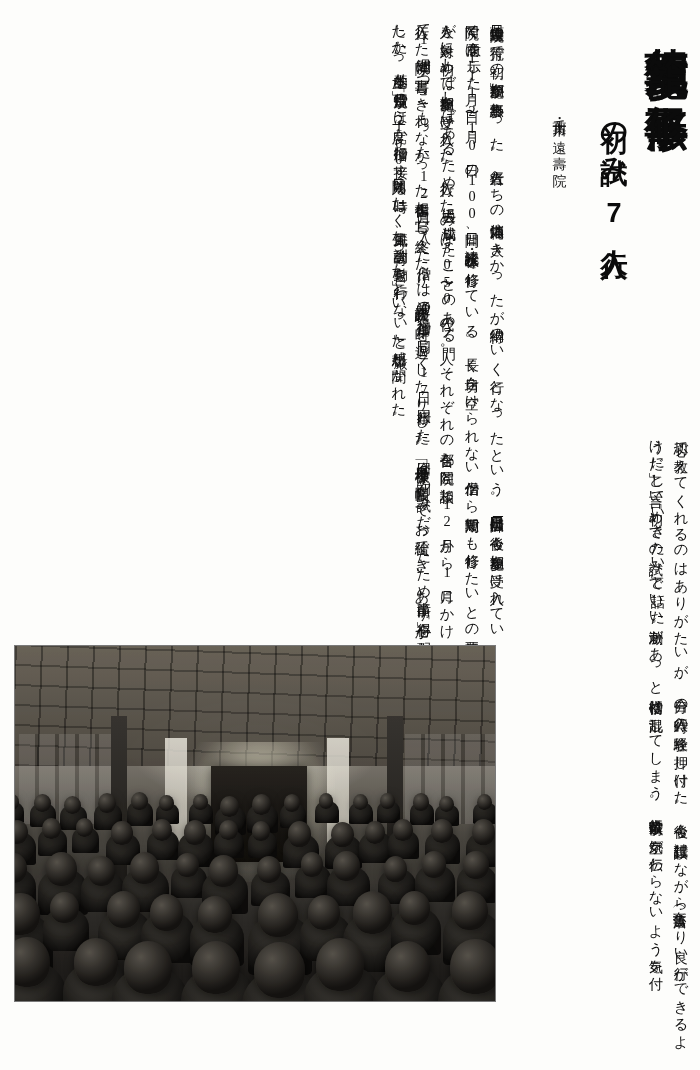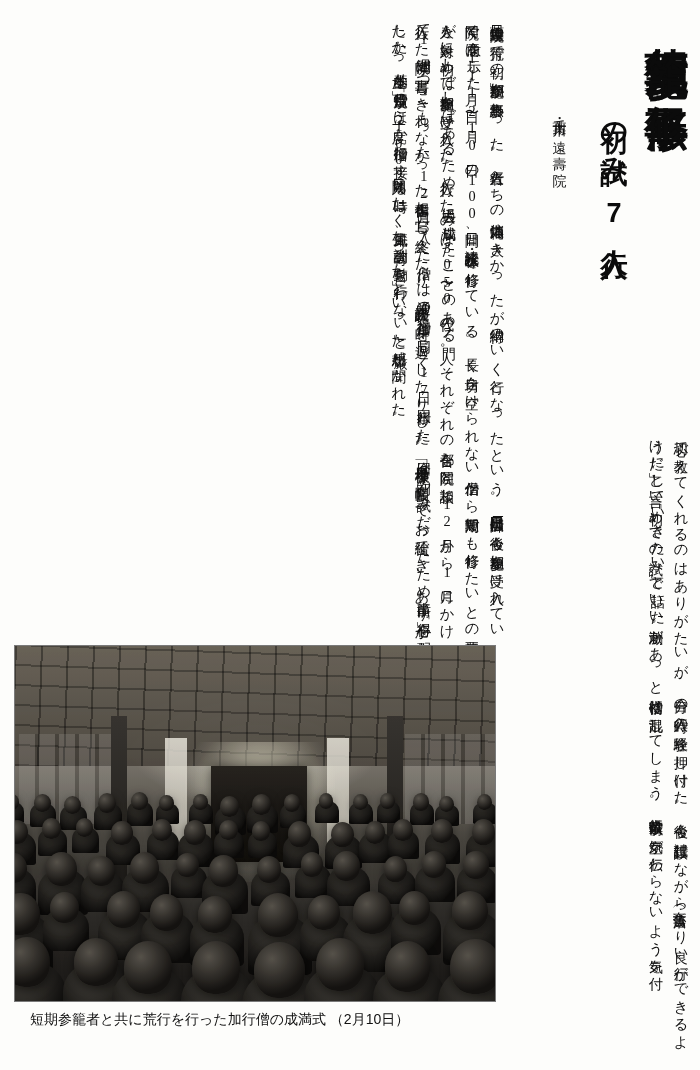--- a/index.html
+++ b/index.html
@@ -376,16 +376,14 @@
           <div class="shoulder" style="left: 299.095px; top: 178.504px; width: 77.1565px; height: 72.3343px;"></div>
           <div class="head" style="left: 311.151px; top: 151.981px; width: 48.2228px; height: 53.0451px;"></div>
           <div class="shoulder" style="left: 368.148px; top: 180.505px; width: 73.2707px; height: 68.6913px;"></div>
           <div class="head" style="left: 379.597px; top: 155.318px; width: 45.7942px; height: 50.3736px;"></div>
           <div class="shoulder" style="left: 432.795px; top: 180.677px; width: 80.279px; height: 75.2616px;"></div>
           <div class="head" style="left: 445.339px; top: 153.081px; width: 50.1744px; height: 55.1918px;"></div>
         </div>
     </div>
   </div>
 
-  <div class="caption">短期参籠者と共に荒行を行った加行僧の成満式
-（2月10日）</div>
 
 </div>
 
 </body></html>

